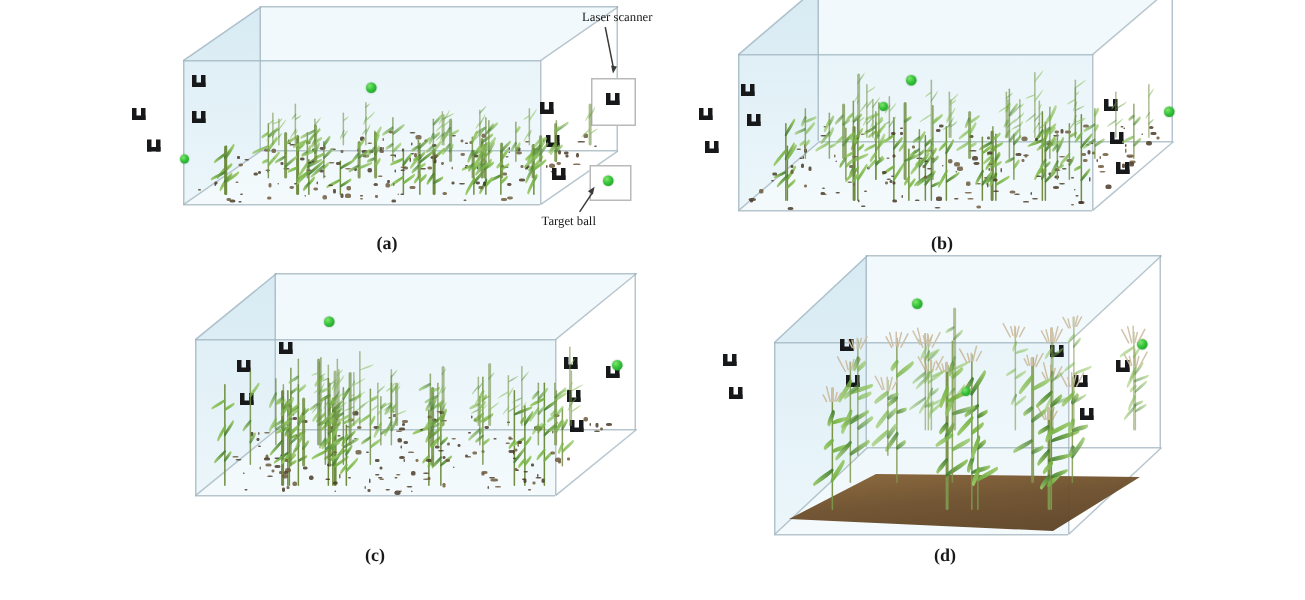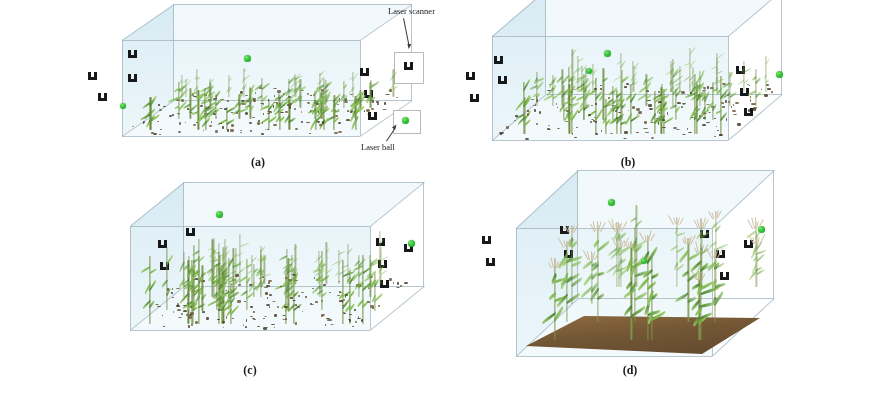--- a/index.html
+++ b/index.html
@@ -2209,16 +2209,16 @@
     <div class="scanner" style="left:404px;top:62px;">
       <i class="l"></i>
       <i class="r"></i>
       <i class="b"></i>
     </div>
     <div class="callout-text" style="left:388px;top:6px;">Laser scanner</div>
     <div class="lead" style="left:404px;top:18px;width:26.59411708155671px;transform:rotate(78.69006752597979deg);"></div>
     <div class="arrowhead" style="left:407.4px;top:44px;transform:rotate(188deg);"></div>
     <div class="callout-box" style="left:393px;top:110px;width:26px;height:22px;"></div>
     <div class="ball" style="left:402px;top:117px;"></div>
-    <div class="callout-text" style="left:361px;top:142px;">Laser ball</div>
+    <div class="callout-text" style="left:361px;top:142px;">Target ball</div>
     <div class="lead" style="left:386px;top:141px;width:15.027756377319946px;transform:rotate(-56.309932474020215deg);"></div>
     <div class="arrowhead" style="left:393.4px;top:124px;transform:rotate(34deg);"></div>
   </div>
 
 </body></html>

